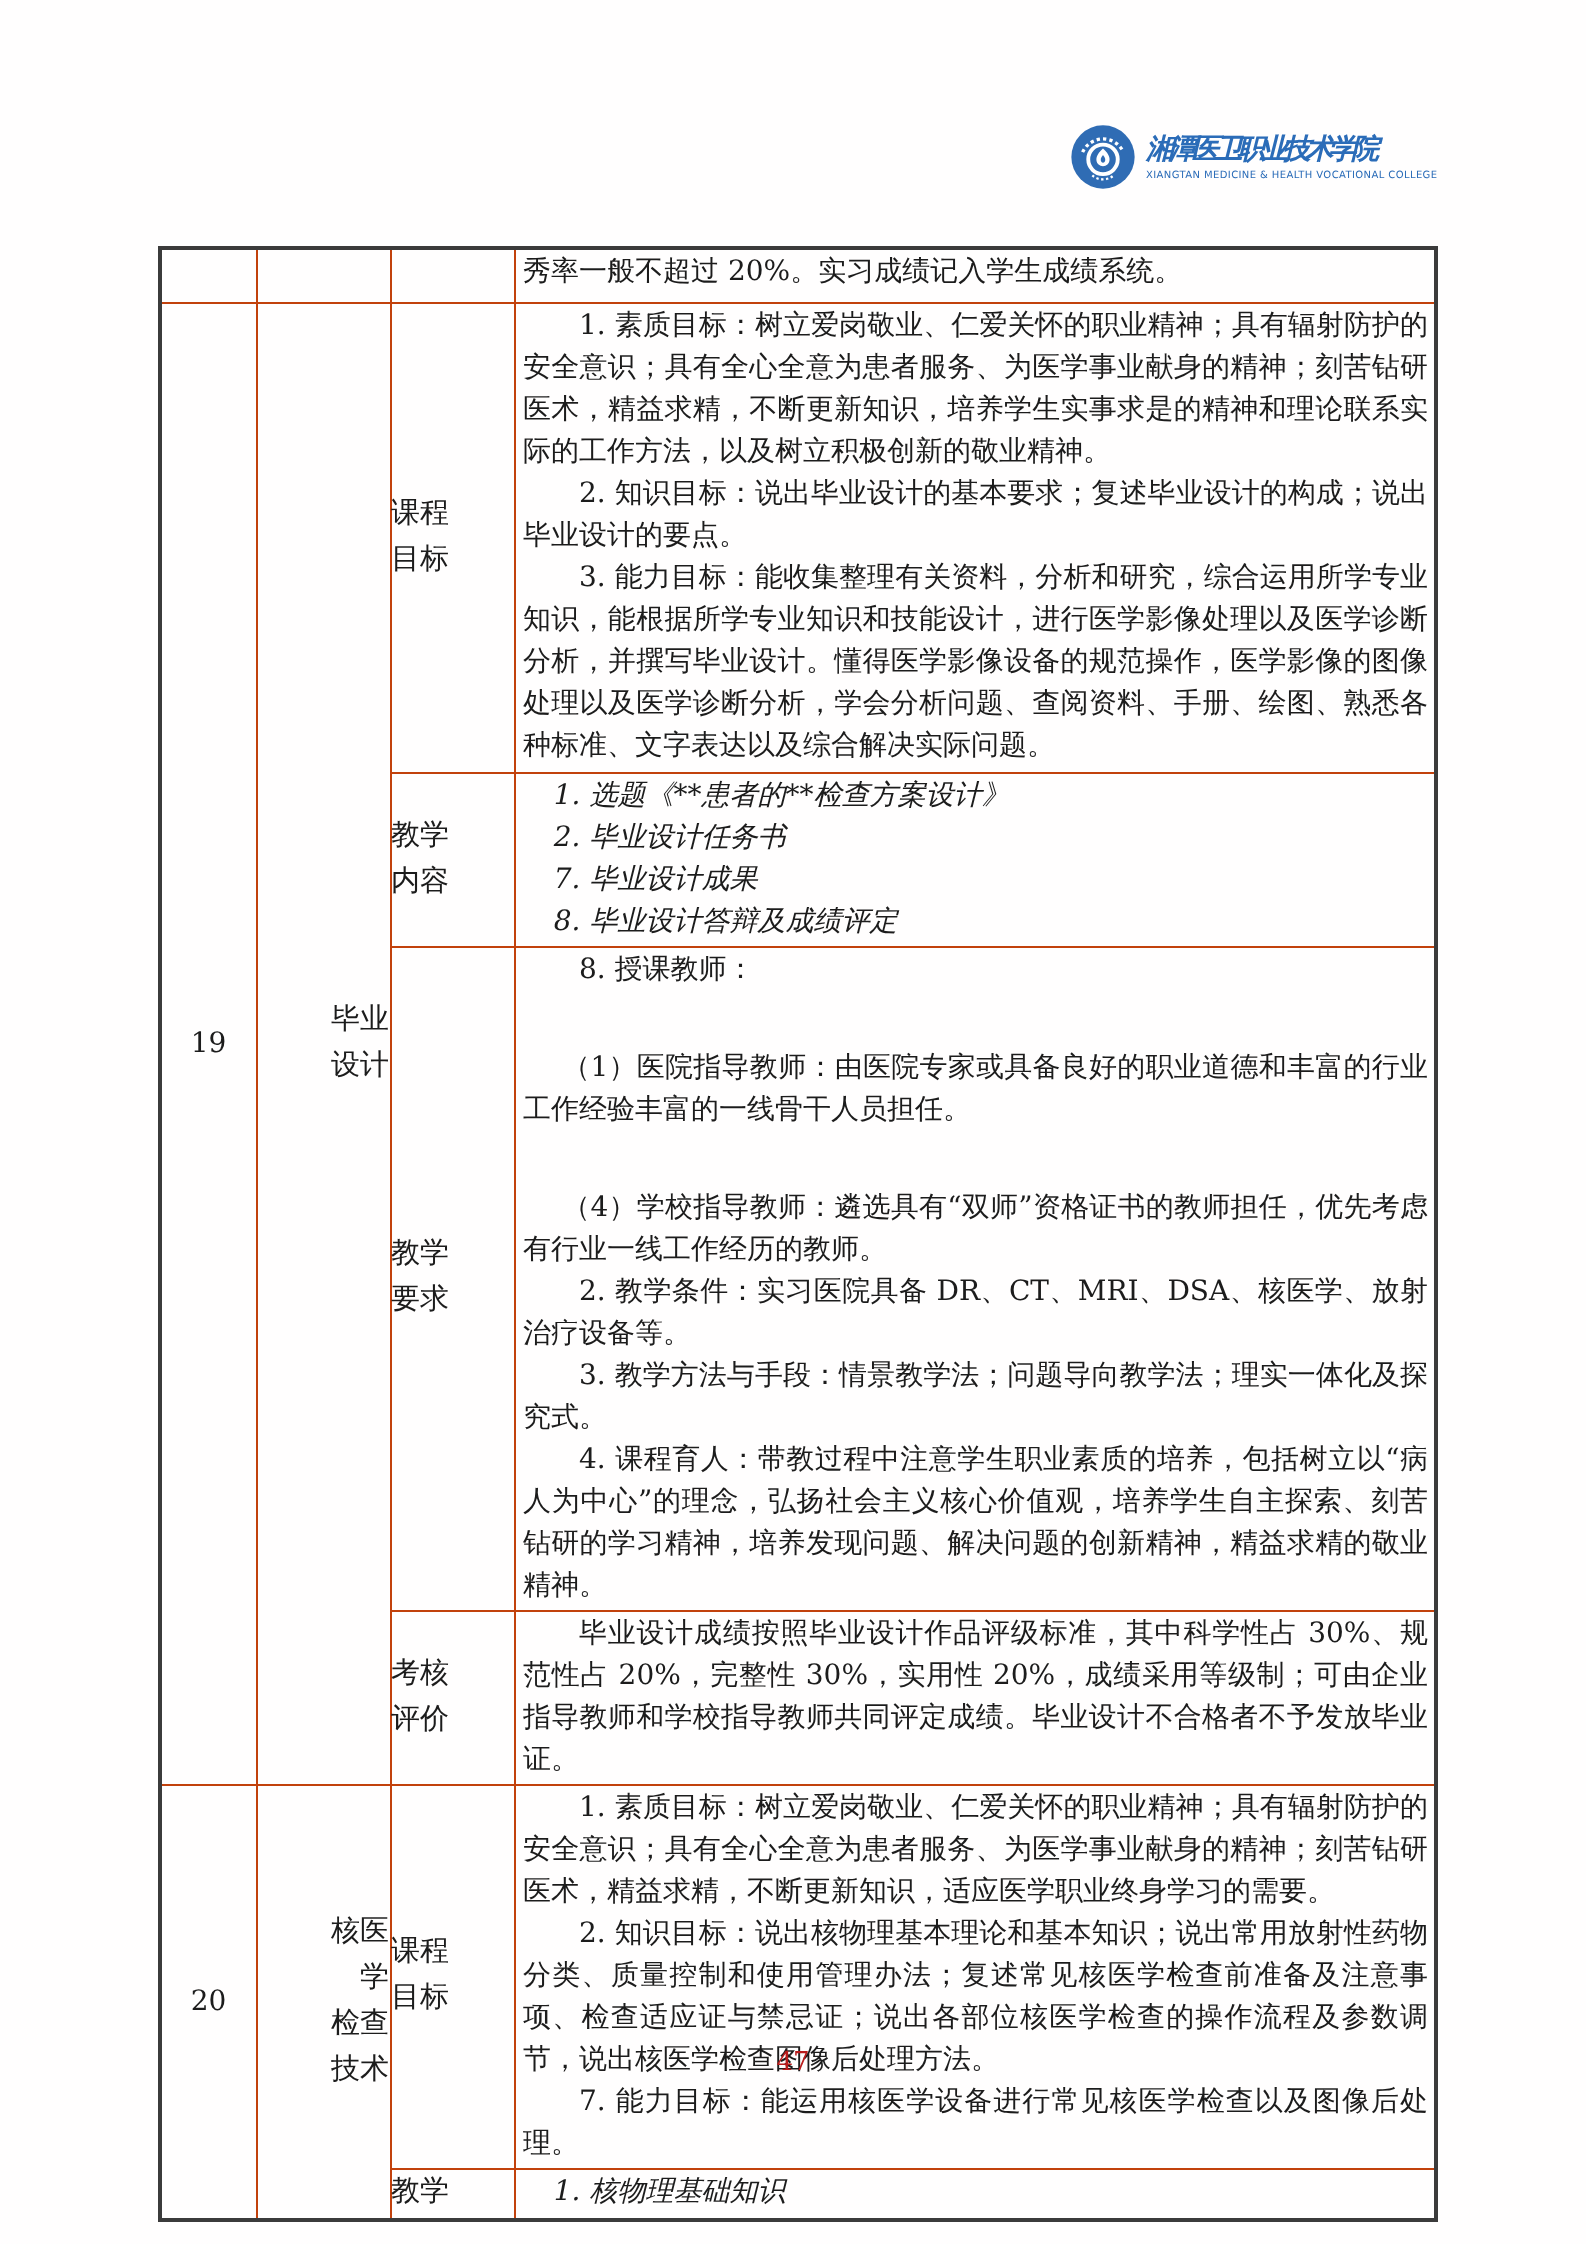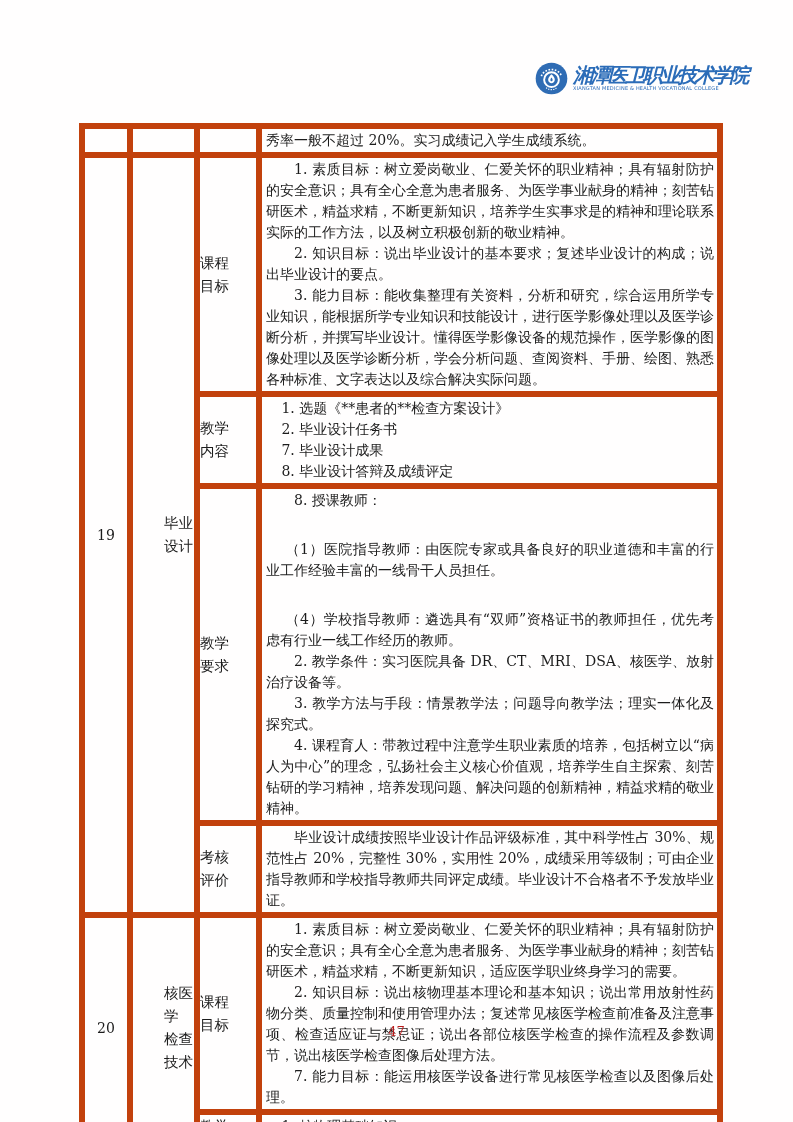--- a/index.html
+++ b/index.html
@@ -13,66 +13,66 @@
   }
   .page{position:absolute;inset:0;background:#fffefe;}
 
   
   .logo{
     position:absolute;top:62px;left:535px;
     display:flex;align-items:center;
   }
   .logo-text{margin-left:5px;}
   .logo-zh{
-    font-size:20px;font-weight:bold;font-style:italic;
+    font-size:14px;font-weight:bold;font-style:italic;
     letter-spacing:-2.6px;color:#2b6cb8;white-space:nowrap;
     line-height:18px;
   }
   .logo-en{
     font-size:5px;letter-spacing:0.2px;color:#2b6cb8;
     white-space:nowrap;line-height:6px;margin-top:1px;
     font-family:"DejaVu Sans","Liberation Sans",sans-serif;
   }
 
   
   table.syllabus{
     position:absolute;left:79px;top:123px;
     width:638px;border-collapse:collapse;table-layout:fixed;
     border:2px solid #3b3b3b;
   }
   col.w-num{width:48px;}
   col.w-name{width:67px;}
   col.w-label{width:62px;}
   col.w-content{width:461px;}
   td{
-    border:6px solid #c2410c;
+    border:1px solid #c2410c;
     padding:0;
     vertical-align:middle;
   }
   td.num{
     text-align:center;font-size:14px;
   }
   td.name{
-    text-align:left;font-size:14.5px;line-height:23px;
+    text-align:right;font-size:14.5px;line-height:23px;
     white-space:pre-line;
     padding-left:31px;
   }
   td.label{
     font-size:14.5px;line-height:23px;
     white-space:pre-line;
   }
   td.content{
     vertical-align:top;
     padding:1px 3px 1px 4px;
     font-size:14px;line-height:21px;
     text-align:justify;
   }
   td.content p{margin:0;text-indent:2em;}
   td.content p.p0{text-indent:0;}
-  td.content p.i1{text-indent:1.1em;}
+  td.content p.i1{text-indent:1.1em;font-style:italic;}
   td.content p.i2{text-indent:1.4em;margin-top:28px;}
 
   tr.h27{height:27px;}
   tr.h235{height:235px;}
   tr.h80{height:80px;}
   tr.h273{height:273px;}
   tr.h62{height:62px;}
   tr.h188{height:188px;}
   tr.h26{height:26px;}
 

